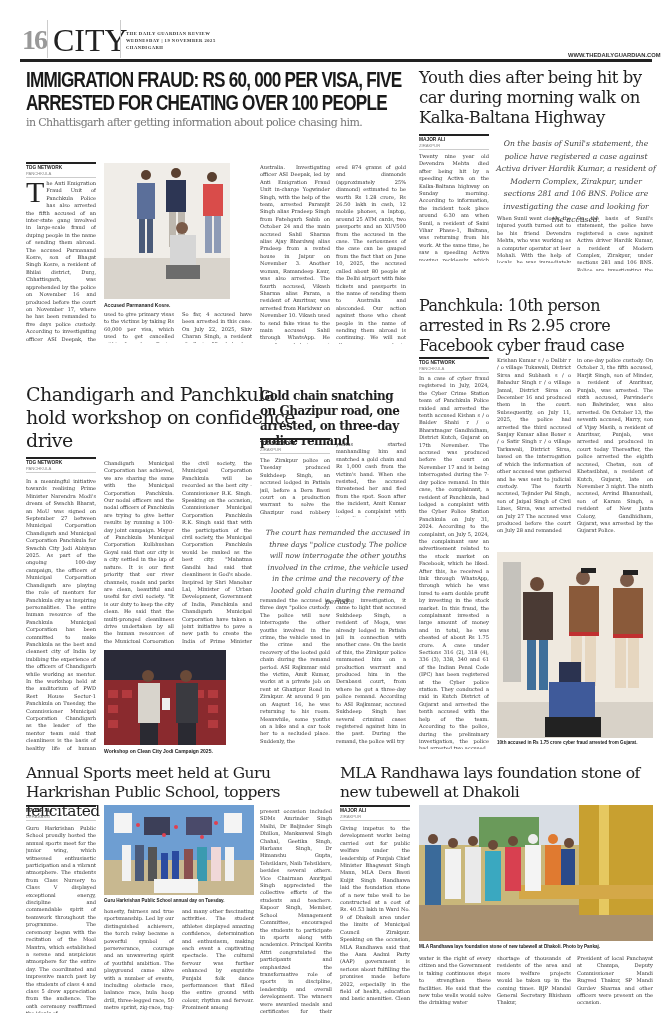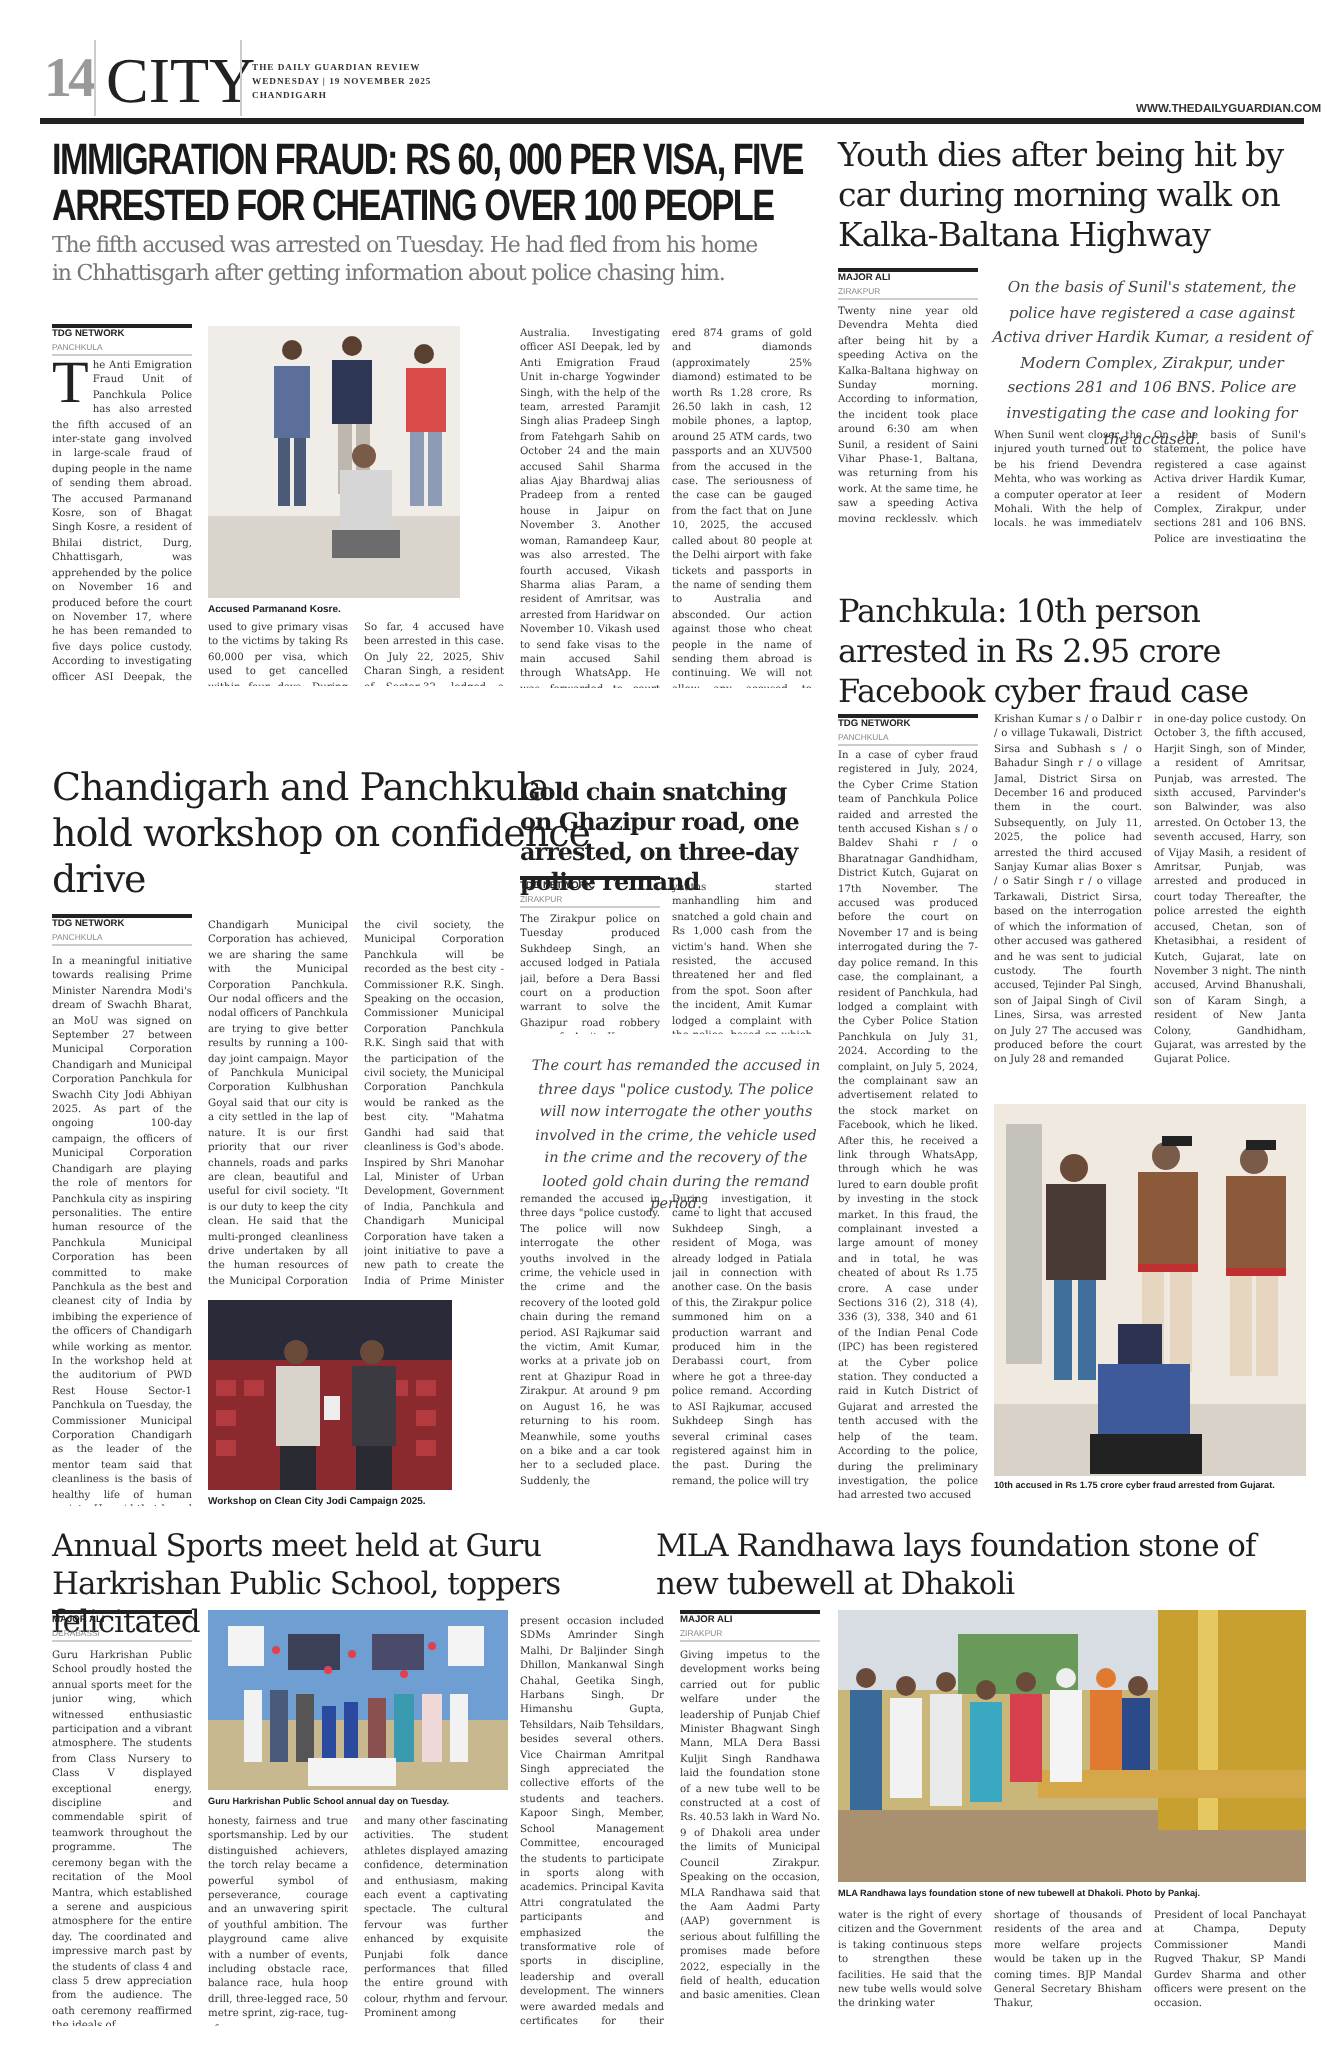--- a/index.html
+++ b/index.html
@@ -24,38 +24,37 @@
   .bythin { height: 1px; background: #ccc; }
   .col { font-family: "DejaVu Serif", serif; font-size: 5.1px; line-height: 7.4px; color: #333; text-align: justify; overflow: hidden; }
   .quote { font-family: "DejaVu Serif", serif; font-style: italic; color: #444; text-align: center; }
   .caption { font-family: "Liberation Sans", sans-serif; font-size: 5px; font-weight: bold; color: #222; }
   .photo { overflow: hidden; }
   .dropcap { float: left; font-family: "Liberation Serif", serif; font-size: 30px; line-height: 22px; margin-right: 2px; margin-top: 1px; color: #222; }
 </style>
 </head>
 <body>
 
-<div class="abs pagenum">14</div>
+<div class="abs pagenum">16</div>
 <div class="abs vsep"></div>
 <div class="abs section">CITY</div>
 <div class="abs vsep2"></div>
 <div class="abs mast-info">
   <div>THE DAILY GUARDIAN REVIEW</div>
   <div>WEDNESDAY | 19 NOVEMBER 2025</div>
   <div>CHANDIGARH</div>
 </div>
 <div class="abs website2">WWW.THEDAILYGUARDIAN.COM</div>
 <div class="abs mastrule2"></div>
 
 <div class="abs hl-cond" style="left:26px;top:68px;font-size:22px;line-height:23px;letter-spacing:-1px;transform:scaleX(0.78);width:490px;">
   <div>IMMIGRATION FRAUD: RS 60, 000 PER VISA, FIVE</div>
   <div>ARRESTED FOR CHEATING OVER 100 PEOPLE</div>
 </div>
 <div class="abs deck" style="left:26px;top:116px;font-size:11px;line-height:14px;width:380px;letter-spacing:-0.6px;">
-  <div>The fifth accused was arrested on Tuesday. He had fled from his home</div>
   <div>in Chhattisgarh after getting information about police chasing him.</div>
 </div>
 <div class="abs bybar" style="left:26px;top:162px;width:70px;"></div>
 <div class="abs byline" style="left:26px;top:165px;">TDG NETWORK</div>
 <div class="abs byloc" style="left:26px;top:171px;">PANCHKULA</div>
 <div class="abs bythin" style="left:26px;top:177px;width:70px;"></div>
 <div class="abs col" style="left:26px;top:180px;width:70px;height:163px;">
   <span class="dropcap">T</span><span>he Anti Emigration Fraud Unit of Panchkula Police has also arrested the fifth accused of an inter-state gang involved in large-scale fraud of duping people in the name of sending them abroad. The accused Parmanand Kosre, son of Bhagat Singh Kosre, a resident of Bhilai district, Durg, Chhattisgarh, was apprehended by the police on November 16 and produced before the court on November 17, where he has been remanded to five days police custody. According to investigating officer ASI Deepak, the accused fled from his home in Chhattisgarh after receiving information, but the police team chased him from an on-road taxi and nabbed him from Nagpur, Maharashtra. The accused</span>
 </div>
 <div class="abs photo" style="left:104px;top:163px;width:126px;height:136px;background:linear-gradient(180deg,#ece9e4 0%,#e3dfd9 70%,#d8d3cc 100%);">
@@ -208,21 +207,21 @@
         <rect x="121" y="42" width="9" height="34" fill="#f2f2f2"></rect>
       </g>
     <rect x="50" y="74" width="44" height="14" fill="#f4f4f4"></rect>
   </svg>
 </div>
 <div class="abs caption" style="left:104px;top:898px;font-size:4.6px;">Guru Harkrishan Public School annual day on Tuesday.</div>
 <div class="abs col" style="left:104px;top:908px;width:70px;height:105px;">honesty, fairness and true sportsmanship. Led by our distinguished achievers, the torch relay became a powerful symbol of perseverance, courage and an unwavering spirit of youthful ambition. The playground came alive with a number of events, including obstacle race, balance race, hula hoop drill, three-legged race, 50 metre sprint, zig-race, tug-of-war</div>
 <div class="abs col" style="left:182px;top:908px;width:72px;height:105px;">and many other fascinating activities. The student athletes displayed amazing confidence, determination and enthusiasm, making each event a captivating spectacle. The cultural fervour was further enhanced by exquisite Punjabi folk dance performances that filled the entire ground with colour, rhythm and fervour. Prominent among</div>
 <div class="abs col" style="left:260px;top:808px;width:72px;height:205px;">present occasion included SDMs Amrinder Singh Malhi, Dr Baljinder Singh Dhillon, Mankanwal Singh Chahal, Geetika Singh, Harbans Singh, Dr Himanshu Gupta, Tehsildars, Naib Tehsildars, besides several others. Vice Chairman Amritpal Singh appreciated the collective efforts of the students and teachers. Kapoor Singh, Member, School Management Committee, encouraged the students to participate in sports along with academics. Principal Kavita Attri congratulated the participants and emphasized the transformative role of sports in discipline, leadership and overall development. The winners were awarded medals and certificates for their excellent performance.</div>
 
-<div class="abs hl-serif" style="left:328px;top:764px;width:330px;font-size:15.5px;line-height:19px;">MLA Randhawa lays foundation stone of new tubewell at Dhakoli</div>
+<div class="abs hl-serif" style="left:340px;top:764px;width:330px;font-size:15.5px;line-height:19px;">MLA Randhawa lays foundation stone of new tubewell at Dhakoli</div>
 <div class="abs bybar" style="left:340px;top:805px;width:70px;"></div>
 <div class="abs byline" style="left:340px;top:808px;">MAJOR ALI</div>
 <div class="abs byloc" style="left:340px;top:814px;">ZIRAKPUR</div>
 <div class="abs bythin" style="left:340px;top:820px;width:70px;"></div>
 <div class="abs col" style="left:340px;top:825px;width:70px;height:178px;">Giving impetus to the development works being carried out for public welfare under the leadership of Punjab Chief Minister Bhagwant Singh Mann, MLA Dera Bassi Kuljit Singh Randhawa laid the foundation stone of a new tube well to be constructed at a cost of Rs. 40.53 lakh in Ward No. 9 of Dhakoli area under the limits of Municipal Council Zirakpur. Speaking on the occasion, MLA Randhawa said that the Aam Aadmi Party (AAP) government is serious about fulfilling the promises made before 2022, especially in the field of health, education and basic amenities. Clean and pure drinking</div>
 <div class="abs photo" style="left:419px;top:805px;width:234px;height:136px;background:#c9b77a;">
   <svg width="234" height="136" viewBox="0 0 234 136">
     <rect x="0" y="0" width="234" height="40" fill="#d8dde4"></rect>
     <rect x="60" y="12" width="60" height="30" fill="#6a9a5a"></rect>
     <rect x="0" y="100" width="234" height="36" fill="#a89070"></rect>

